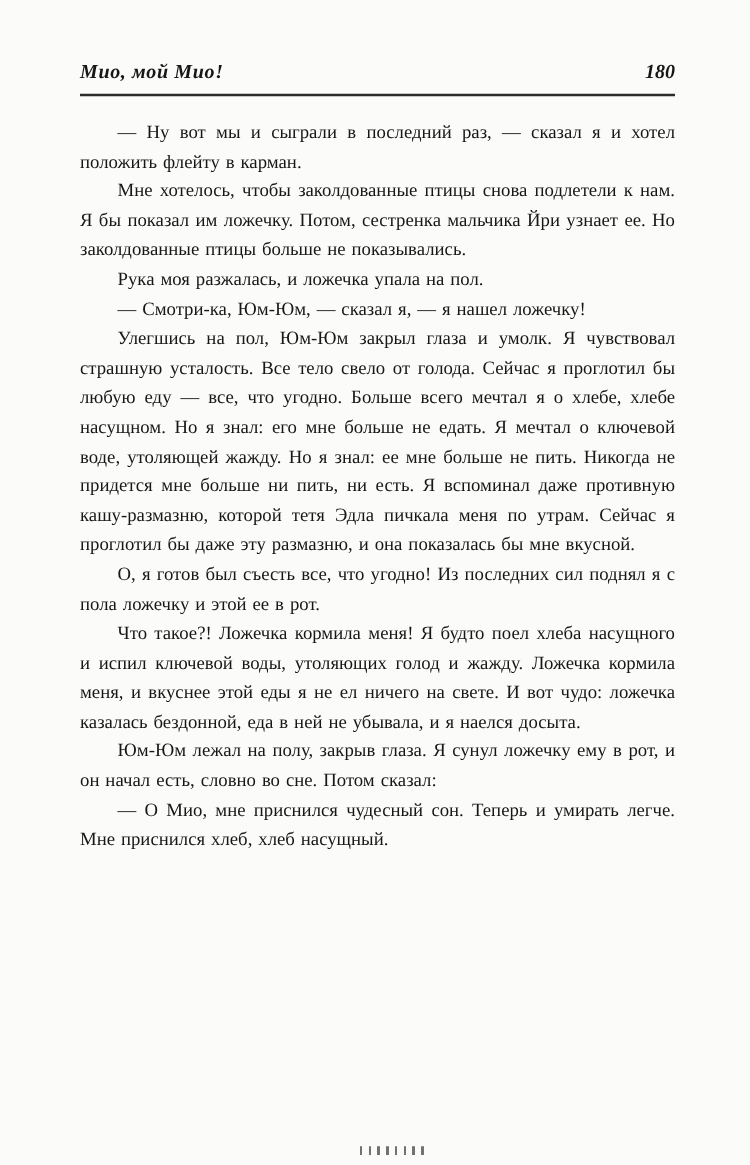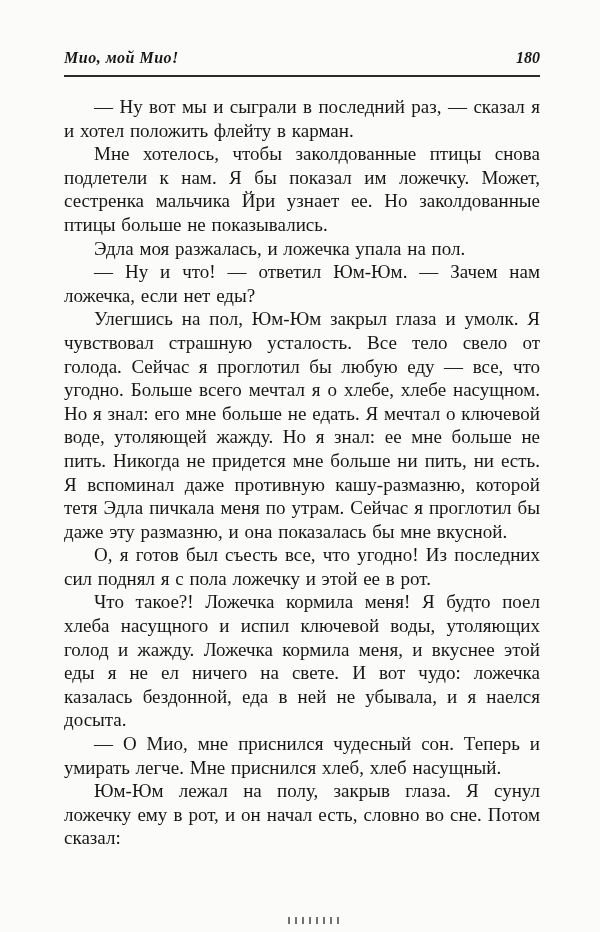--- a/index.html
+++ b/index.html
@@ -36,21 +36,21 @@
     font-weight: bold;
   }
   .rule {
     border-bottom: 2px solid #2b2b2b;
     margin-bottom: 18px;
   }
   .body-text p {
     margin: 0;
     text-indent: 30px;
     text-align: justify;
-    font-size: 19px;
+    font-size: 15px;
     line-height: 23.6px;
     word-spacing: 1px;
   }
   .scan-artifact {
     position: absolute;
     left: 288px;
     bottom: 8px;
     width: 56px;
     height: 7px;
     background: repeating-linear-gradient(90deg, #444 0 2px, transparent 2px 7px);
@@ -61,23 +61,23 @@
 <body>
 
 <div class="page">
   <div class="header">
     <span class="running-title">Мио, мой Мио!</span>
     <span class="page-number">180</span>
   </div>
   <div class="rule"></div>
   <div class="body-text">
     <p>— Ну вот мы и сыграли в последний раз, — сказал я и хотел положить флейту в карман.</p>
-    <p>Мне хотелось, чтобы заколдованные птицы снова подлетели к нам. Я бы показал им ложечку. Может, сестренка мальчика Йри узнает ее. Но заколдованные птицы больше не показывались.</p>
-    <p>Эдла моя разжалась, и ложечка упала на пол.</p>
-    <p>— Ну и что! — ответил Юм-Юм. — Зачем нам ложечка, если нет еды?</p>
+    <p>Мне хотелось, чтобы заколдованные птицы снова подлетели к нам. Я бы показал им ложечку. Потом, сестренка мальчика Йри узнает ее. Но заколдованные птицы больше не показывались.</p>
+    <p>Рука моя разжалась, и ложечка упала на пол.</p>
+    <p>— Смотри-ка, Юм-Юм, — сказал я, — я нашел ложечку!</p>
     <p>Улегшись на пол, Юм-Юм закрыл глаза и умолк. Я чувствовал страшную усталость. Все тело свело от голода. Сейчас я проглотил бы любую еду — все, что угодно. Больше всего мечтал я о хлебе, хлебе насущном. Но я знал: его мне больше не едать. Я мечтал о ключевой воде, утоляющей жажду. Но я знал: ее мне больше не пить. Никогда не придется мне больше ни пить, ни есть. Я вспоминал даже противную кашу-размазню, которой тетя Эдла пичкала меня по утрам. Сейчас я проглотил бы даже эту размазню, и она показалась бы мне вкусной.</p>
     <p>О, я готов был съесть все, что угодно! Из последних сил поднял я с пола ложечку и этой ее в рот.</p>
     <p>Что такое?! Ложечка кормила меня! Я будто поел хлеба насущного и испил ключевой воды, утоляющих голод и жажду. Ложечка кормила меня, и вкуснее этой еды я не ел ничего на свете. И вот чудо: ложечка казалась бездонной, еда в ней не убывала, и я наелся досыта.</p>
+    <p>Юм-Юм лежал на полу, закрыв глаза. Я сунул ложечку ему в рот, и он начал есть, словно во сне. Потом сказал:</p>
     <p>— О Мио, мне приснился чудесный сон. Теперь и умирать легче. Мне приснился хлеб, хлеб насущный.</p>
-    <p>Юм-Юм лежал на полу, закрыв глаза. Я сунул ложечку ему в рот, и он начал есть, словно во сне. Потом сказал:</p>
   </div>
   <div class="scan-artifact"></div>
 </div>
 
 </body></html>

